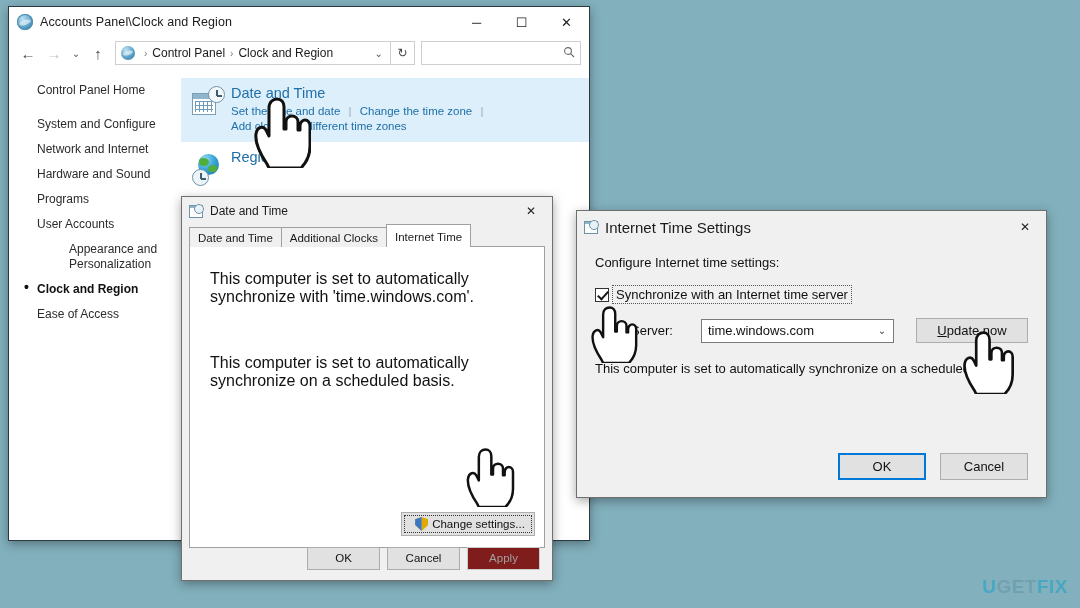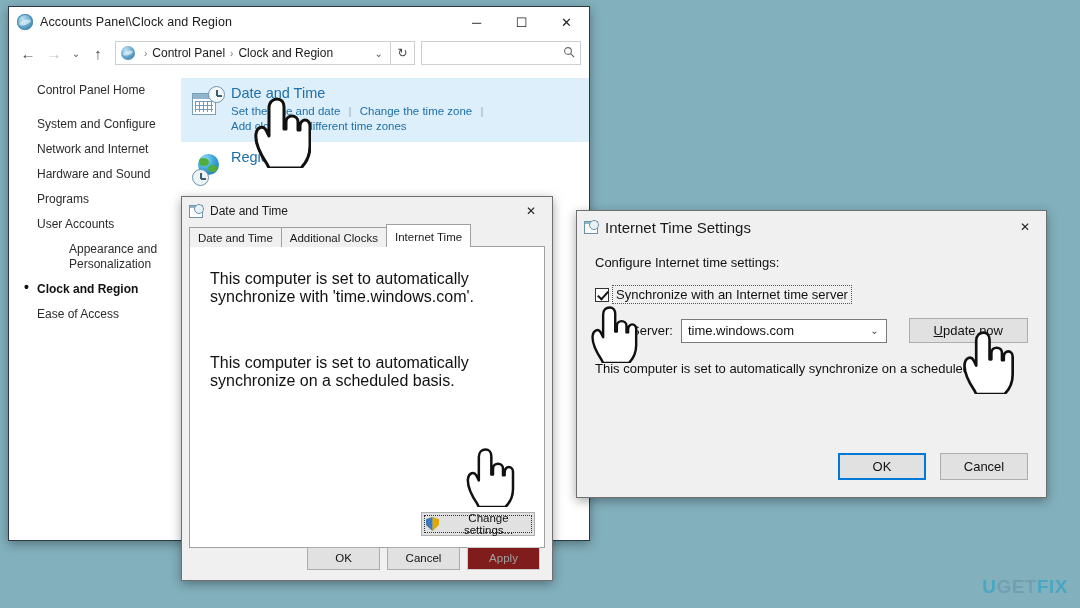--- a/index.html
+++ b/index.html
@@ -216,21 +216,21 @@
     font-size: 11.5px; color: #111; background: #e1e1e1;
     border: 1px solid #adadad; height: 23px;
     display: inline-flex; align-items: center; justify-content: center;
     cursor: default; user-select: none;
   }
   .btn.disabled { color: #a0a0a0; background: #7f1d1d; border-color: #cccccc; }
   .btn.focus-dotted { outline: 1px dotted #333; outline-offset: -4px; }
   .btn.default-blue { border: 2px solid #0078d7; }
 
   #change-settings {
-    position: absolute; right: 9px; bottom: 11px; width: 114px; height: 24px;
+    position: absolute; right: 9px; bottom: 11px; width: 134px; height: 24px;
     padding-left: 4px;
     text-align: center;
   }
   .shield {
     width: 13px; height: 14px; margin-right: 4px; flex: 0 0 auto; position: relative;
   }
   .shield::before {
     content: ""; position: absolute; inset: 0;
     background: linear-gradient(to right, #f0c419 0 50%, #e0a800 50% 100%);
     clip-path: polygon(50% 0%, 100% 16%, 100% 58%, 50% 100%, 0% 58%, 0% 16%);
@@ -271,21 +271,21 @@
   }
   .chk-label {
     font-size: 13px; color: #111; padding: 1px 3px;
     border: 1px dotted #555;
   }
   .server-row { display: flex; align-items: center; margin-bottom: 18px; padding-left: 36px; }
   .server-label { font-size: 13px; color: #111; margin-right: 8px; }
   .combo {
     width: 210px; height: 24px; border: 1px solid #7a7a7a; background: #fff;
     display: flex; align-items: center; padding-left: 6px;
-    font-size: 13px; color: #111;
+    font-size: 13px; color: #111; margin-left: 20px;
   }
   .combo-caret { margin-left: auto; padding: 0 7px; font-size: 10px; color: #444; }
   #update-now { margin-left: 22px; width: 122px; height: 25px; font-size: 13px; }
   .its-note { font-size: 13px; color: #111; }
   .its-footer {
     position: absolute; left: 0; right: 0; bottom: 0; height: 62px;
     display: flex; align-items: center; justify-content: flex-end;
     gap: 14px; padding-right: 18px;
   }
   .its-footer .btn { width: 88px; height: 27px; font-size: 13px; }

